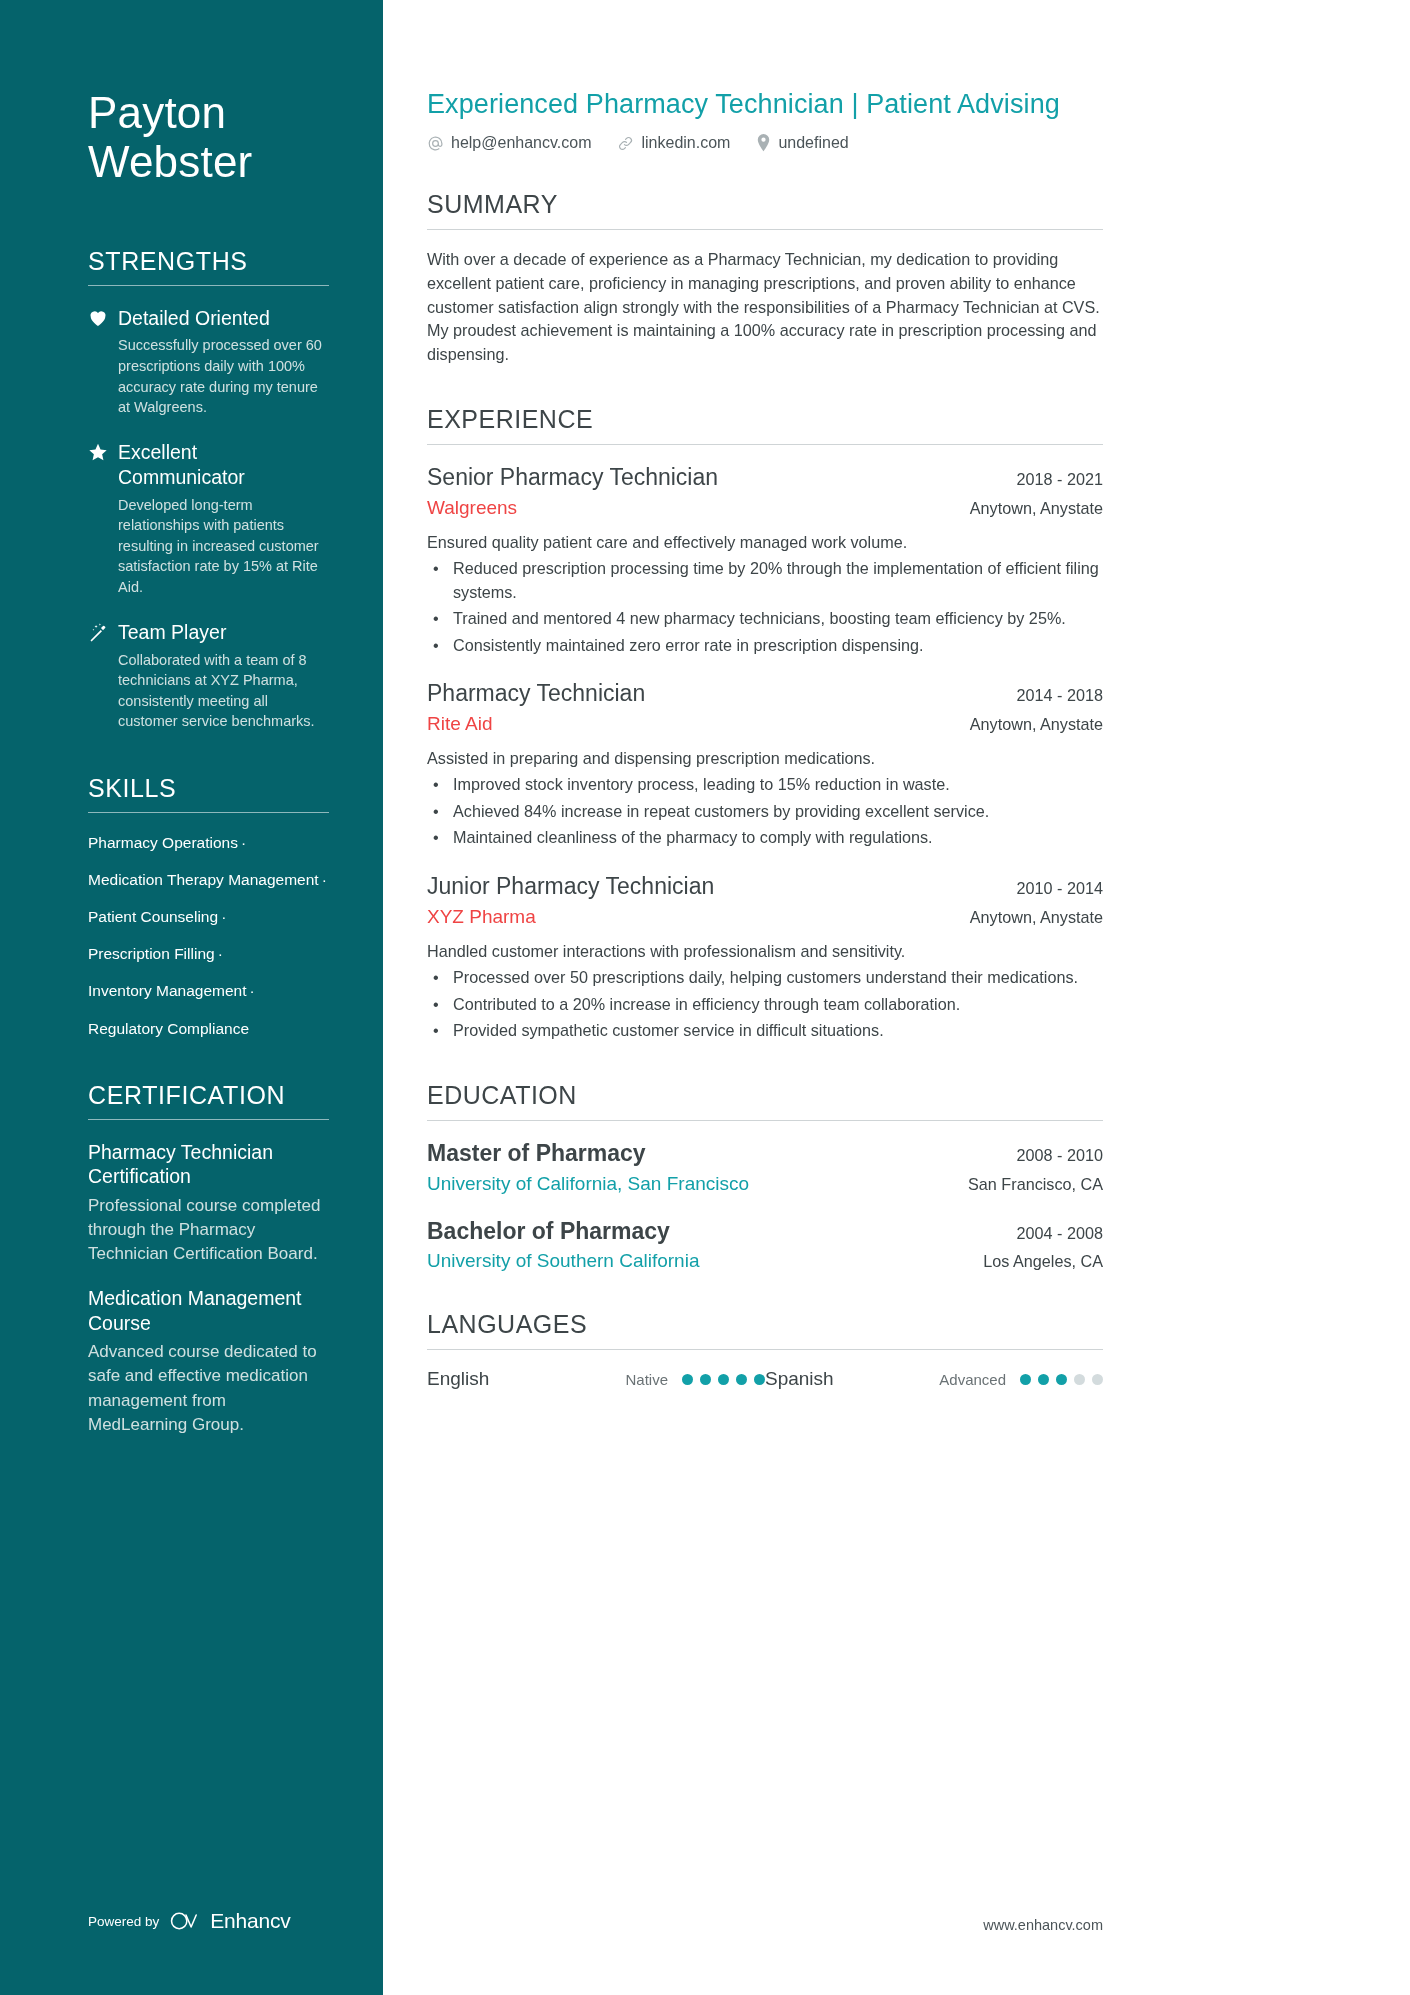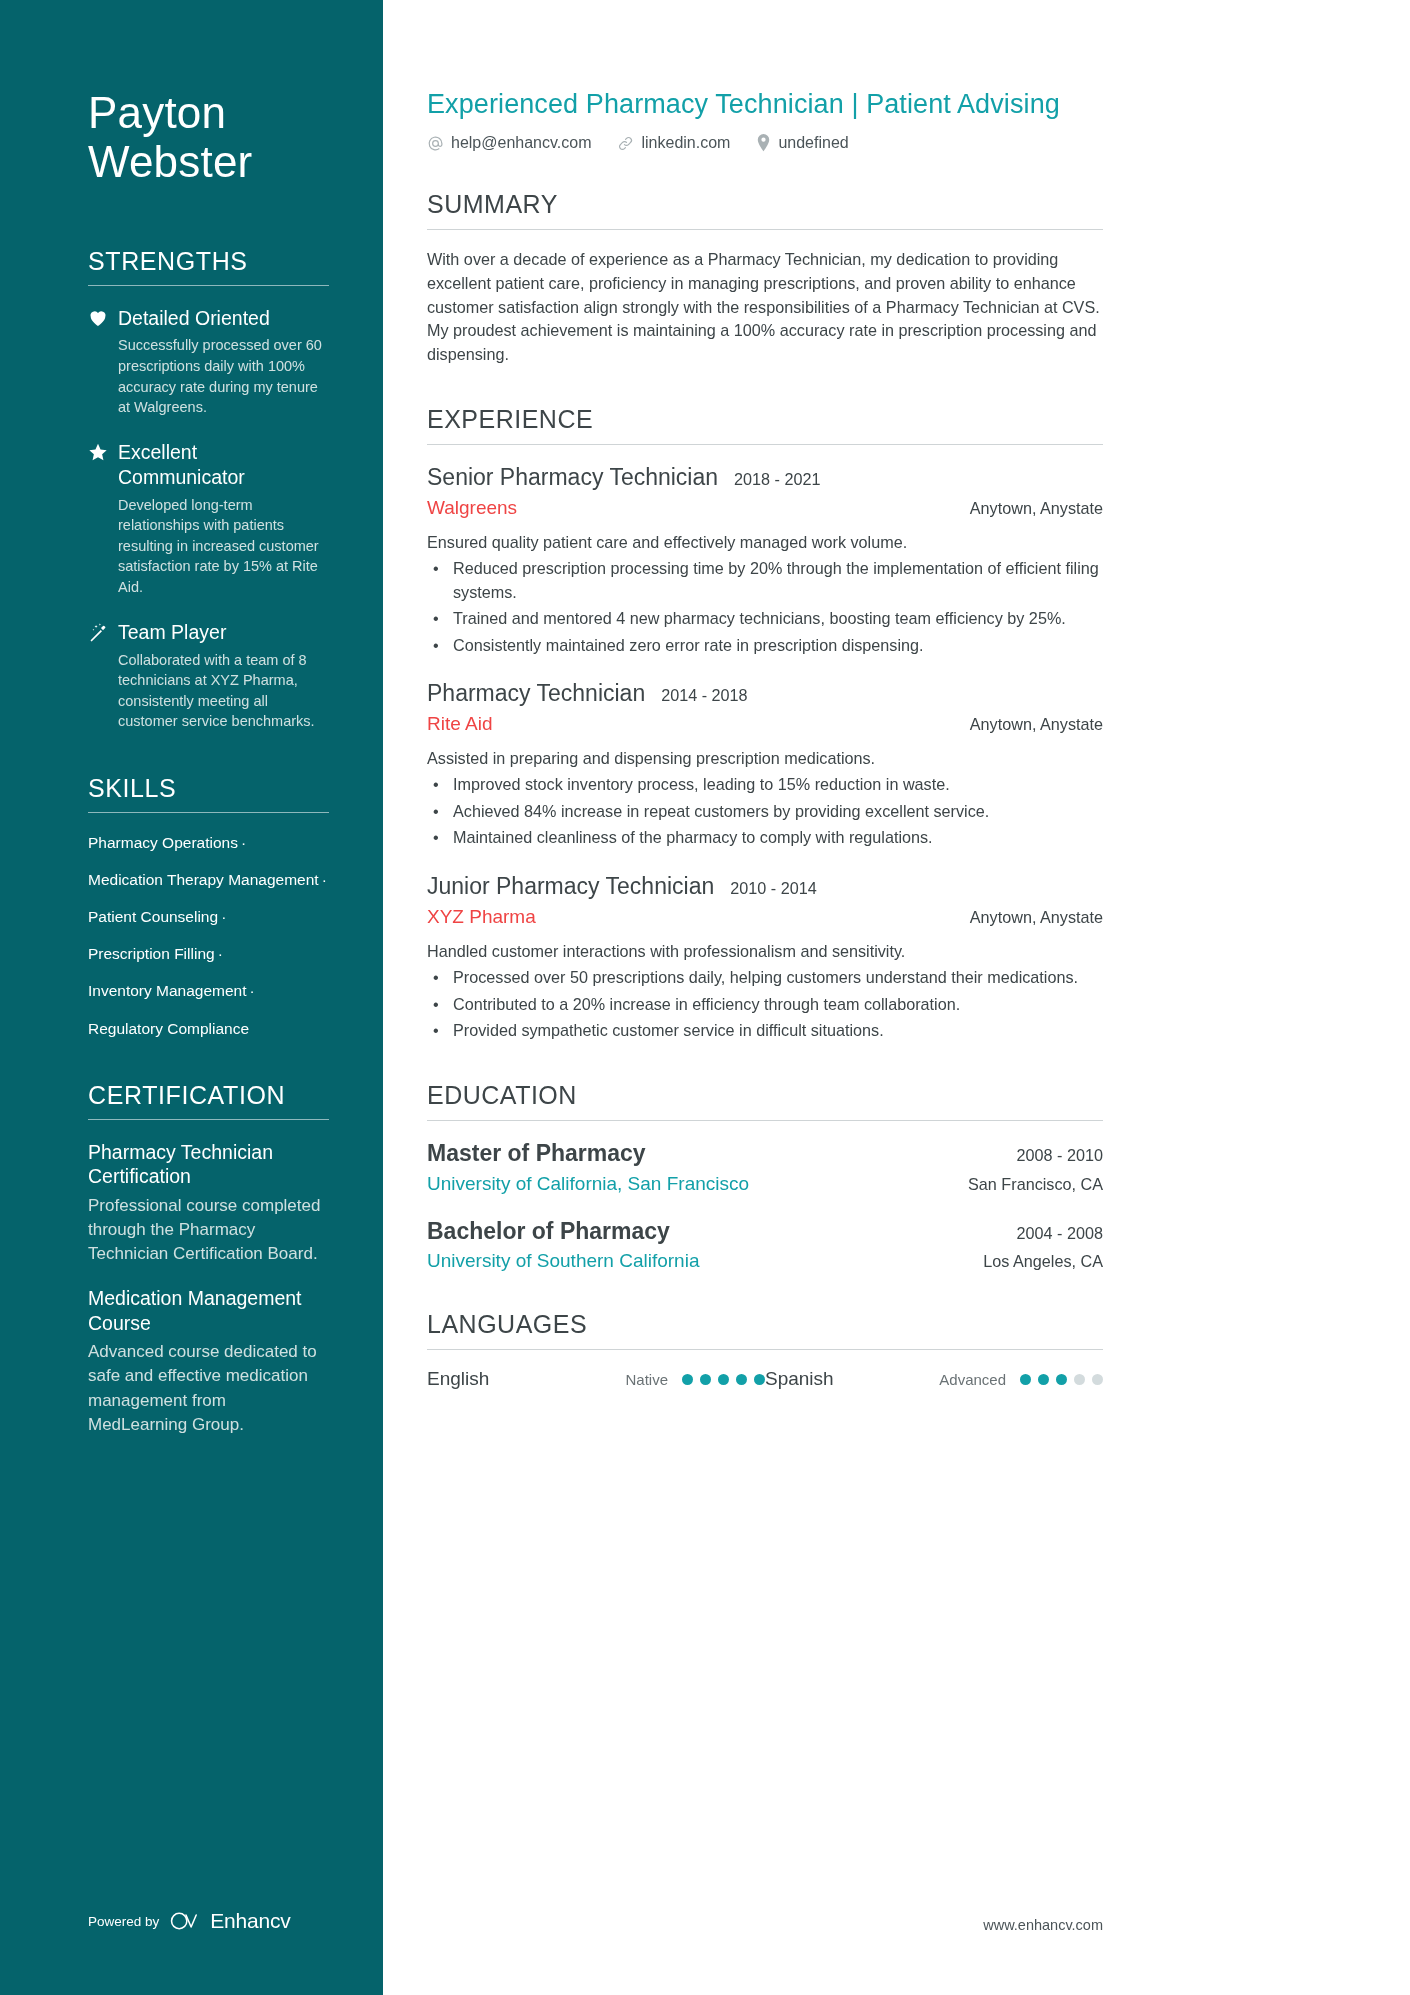--- a/index.html
+++ b/index.html
@@ -164,21 +164,21 @@
   }
   .summary-text {
     font-size: 16.2px;
     line-height: 1.46;
     color: #3d4548;
   }
 
   .job { margin-bottom: 6px; }
   .job-head {
     display: flex;
-    justify-content: flex-start;
+    justify-content: space-between;
     align-items: baseline;
   }
   .job-title {
     font-size: 23px;
     font-weight: 400;
     color: #3d4548;
     line-height: 1.3;
   }
   .job-date {
     font-size: 16.2px;

